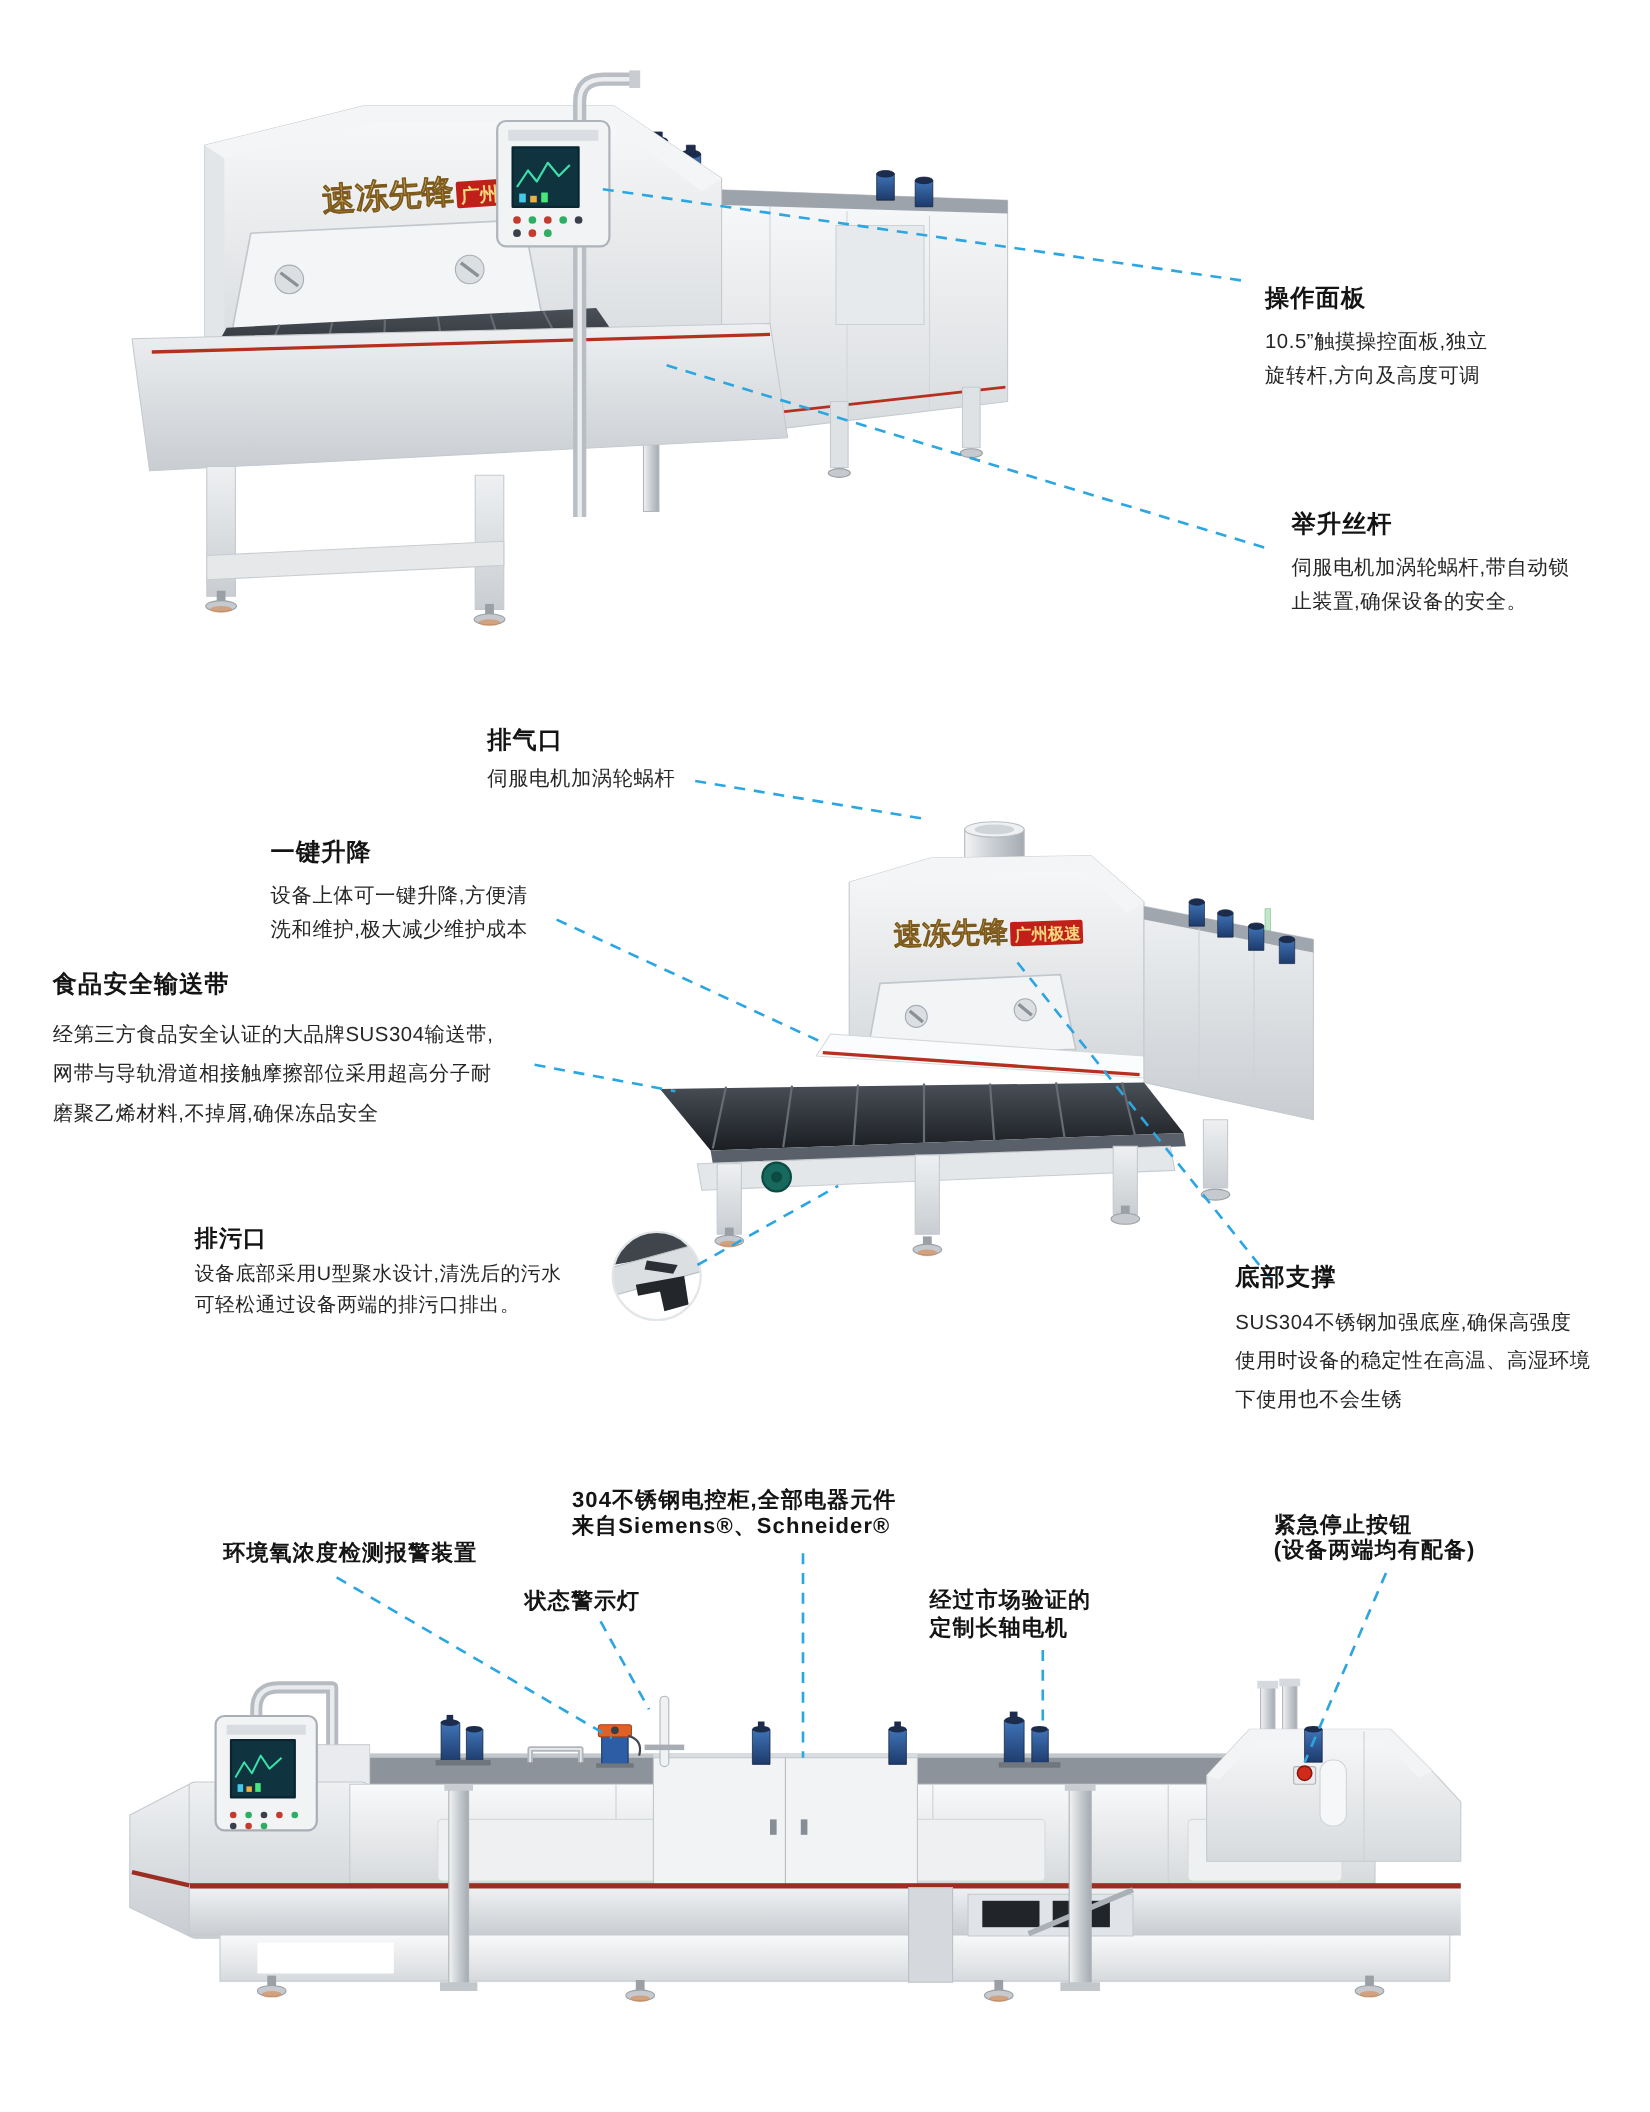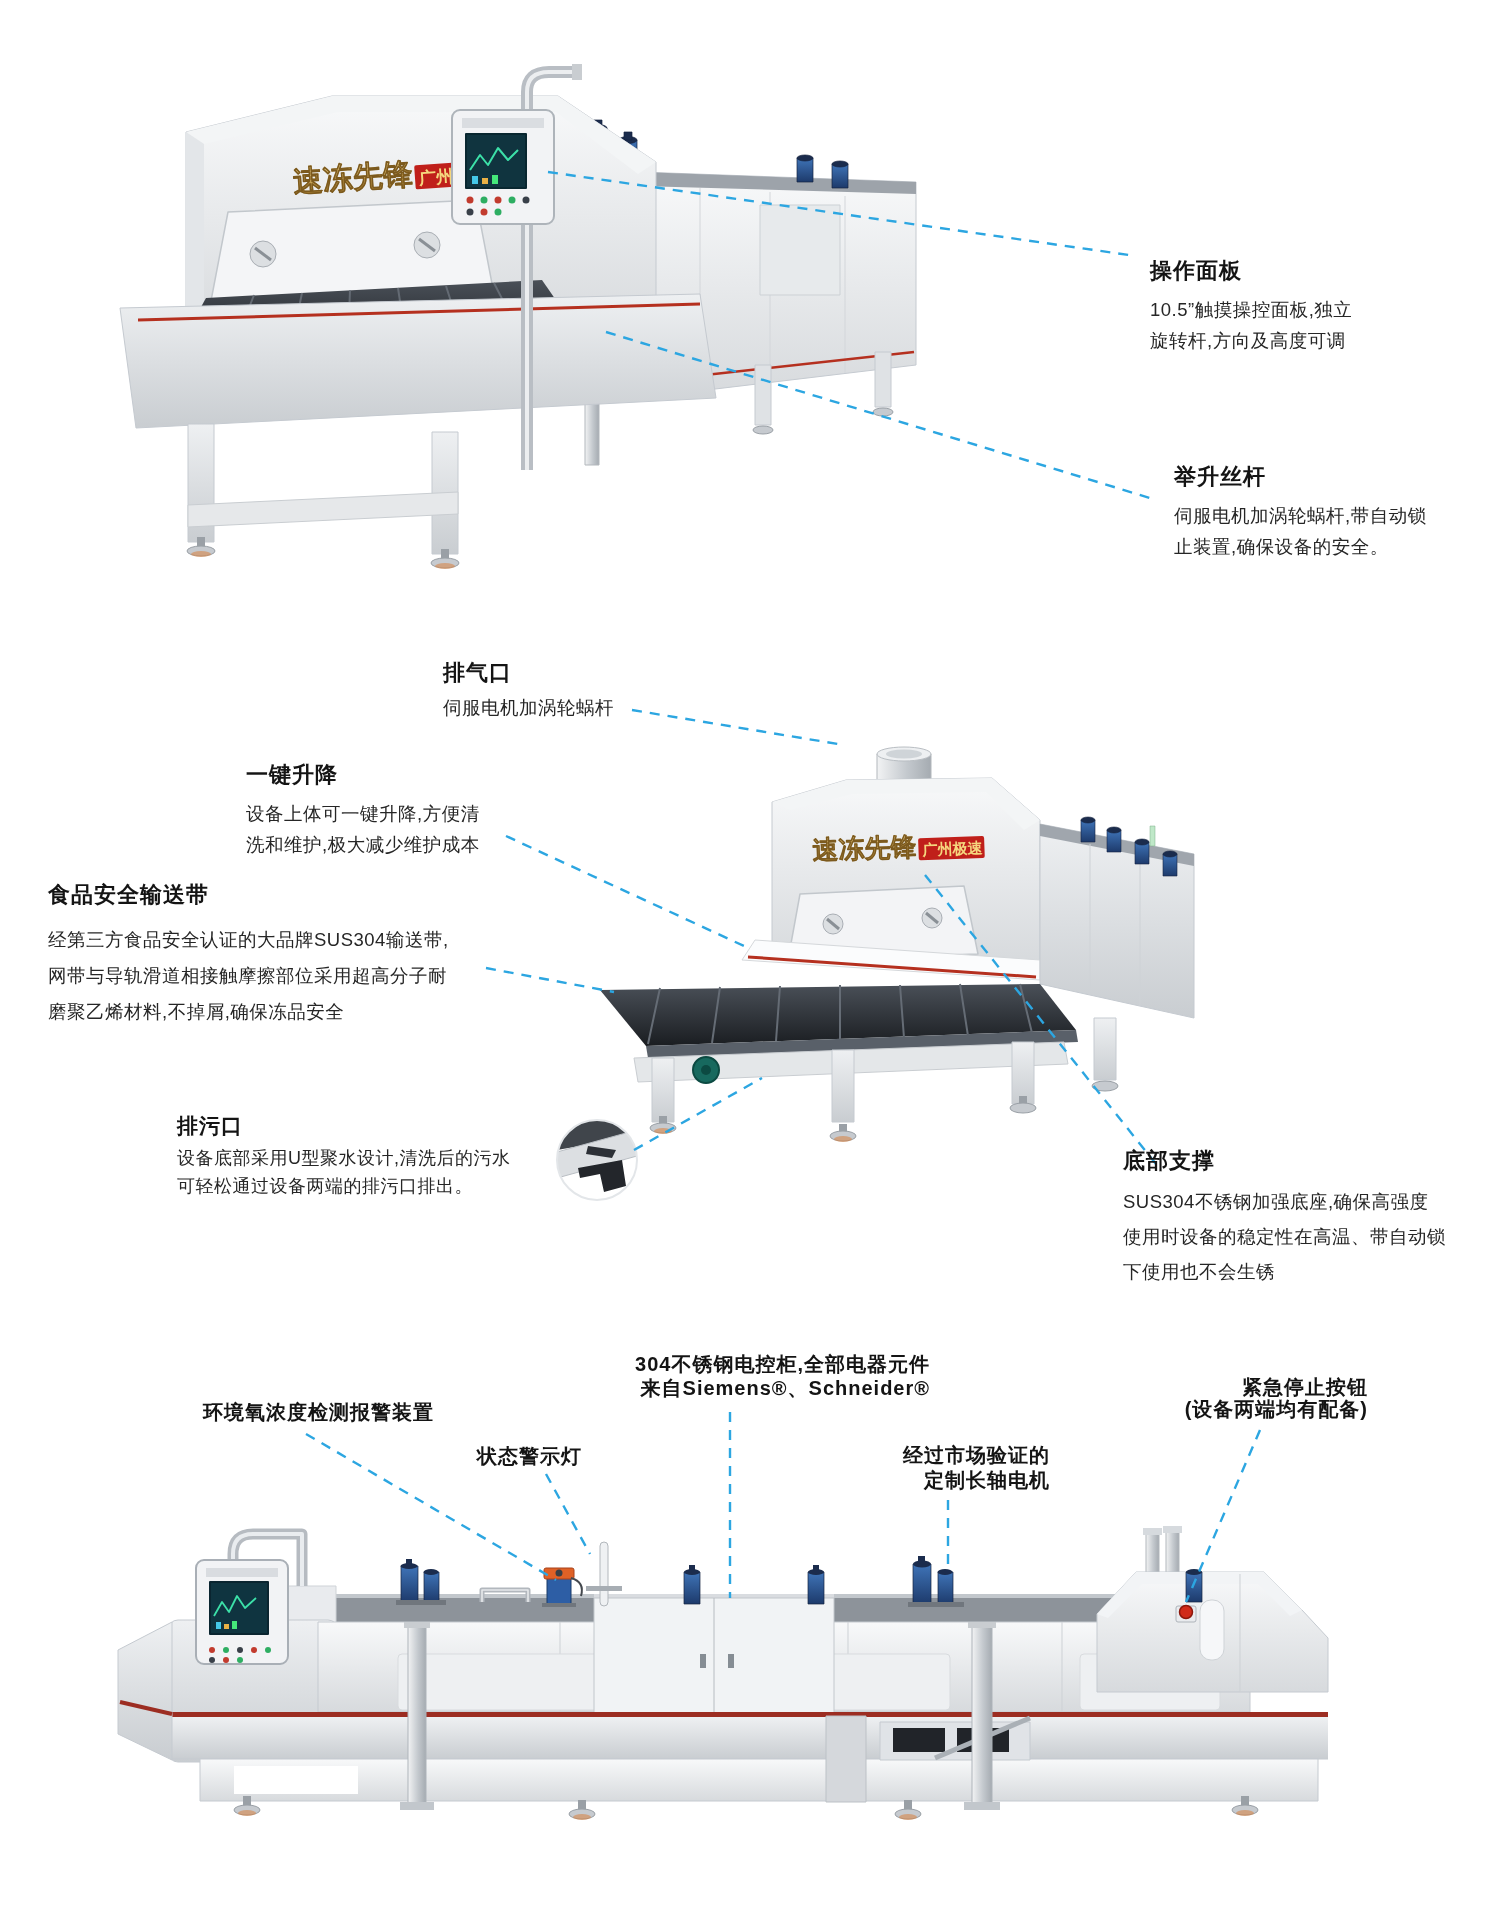--- a/index.html
+++ b/index.html
@@ -7,21 +7,21 @@
           font-family:"Liberation Sans","DejaVu Sans",sans-serif;}
   #art{position:absolute;left:0;top:0;}
   .ann{position:absolute;color:#262626;}
   .ann-title{font-size:22px;font-weight:700;color:#141414;margin-bottom:8px;letter-spacing:1px;}
   .ann-line{font-size:18.5px;line-height:31px;letter-spacing:.5px;}
   .lh36 .ann-line{line-height:36px;}
   .lh35 .ann-line{line-height:35px;}
   .lh28 .ann-line{line-height:28px;font-size:18px;}
   .tight .ann-title{margin-bottom:4px;}
   .callout{position:absolute;font-size:20px;font-weight:600;color:#141414;letter-spacing:1px;line-height:24px;}
-  .center{text-align:right;}
+  .center{text-align:left;}
 </style>
 </head>
 <body>
 
 <div id="canvas">
 
 <svg id="art" width="1500" height="1920" viewBox="0 0 1500 1920">
   <defs>
     <linearGradient id="gmV" x1="0" y1="0" x2="0" y2="1">
       <stop offset="0" stop-color="#f8f9fa"></stop>
@@ -406,21 +406,21 @@
 
 <div class="ann lh28 tight" style="left:177px;top:1112px;width:420px">
   <div class="ann-title" style="font-size:21px">排污口</div>
   <div class="ann-line">设备底部采用U型聚水设计,清洗后的污水</div>
   <div class="ann-line">可轻松通过设备两端的排污口排出。</div>
 </div>
 
 <div class="ann lh35" style="left:1123px;top:1146px;width:350px">
   <div class="ann-title">底部支撑</div>
   <div class="ann-line">SUS304不锈钢加强底座,确保高强度</div>
-  <div class="ann-line">使用时设备的稳定性在高温、带自动锁</div>
+  <div class="ann-line">使用时设备的稳定性在高温、高湿环境</div>
   <div class="ann-line">下使用也不会生锈</div>
 </div>
 
 <div class="callout center" style="left:520px;top:1352px;width:410px">
   <div>304不锈钢电控柜,全部电器元件</div>
   <div>来自Siemens®、Schneider®</div>
 </div>
 
 <div class="callout" style="left:203px;top:1400px">
   <span>环境氧浓度检测报警装置</span>

